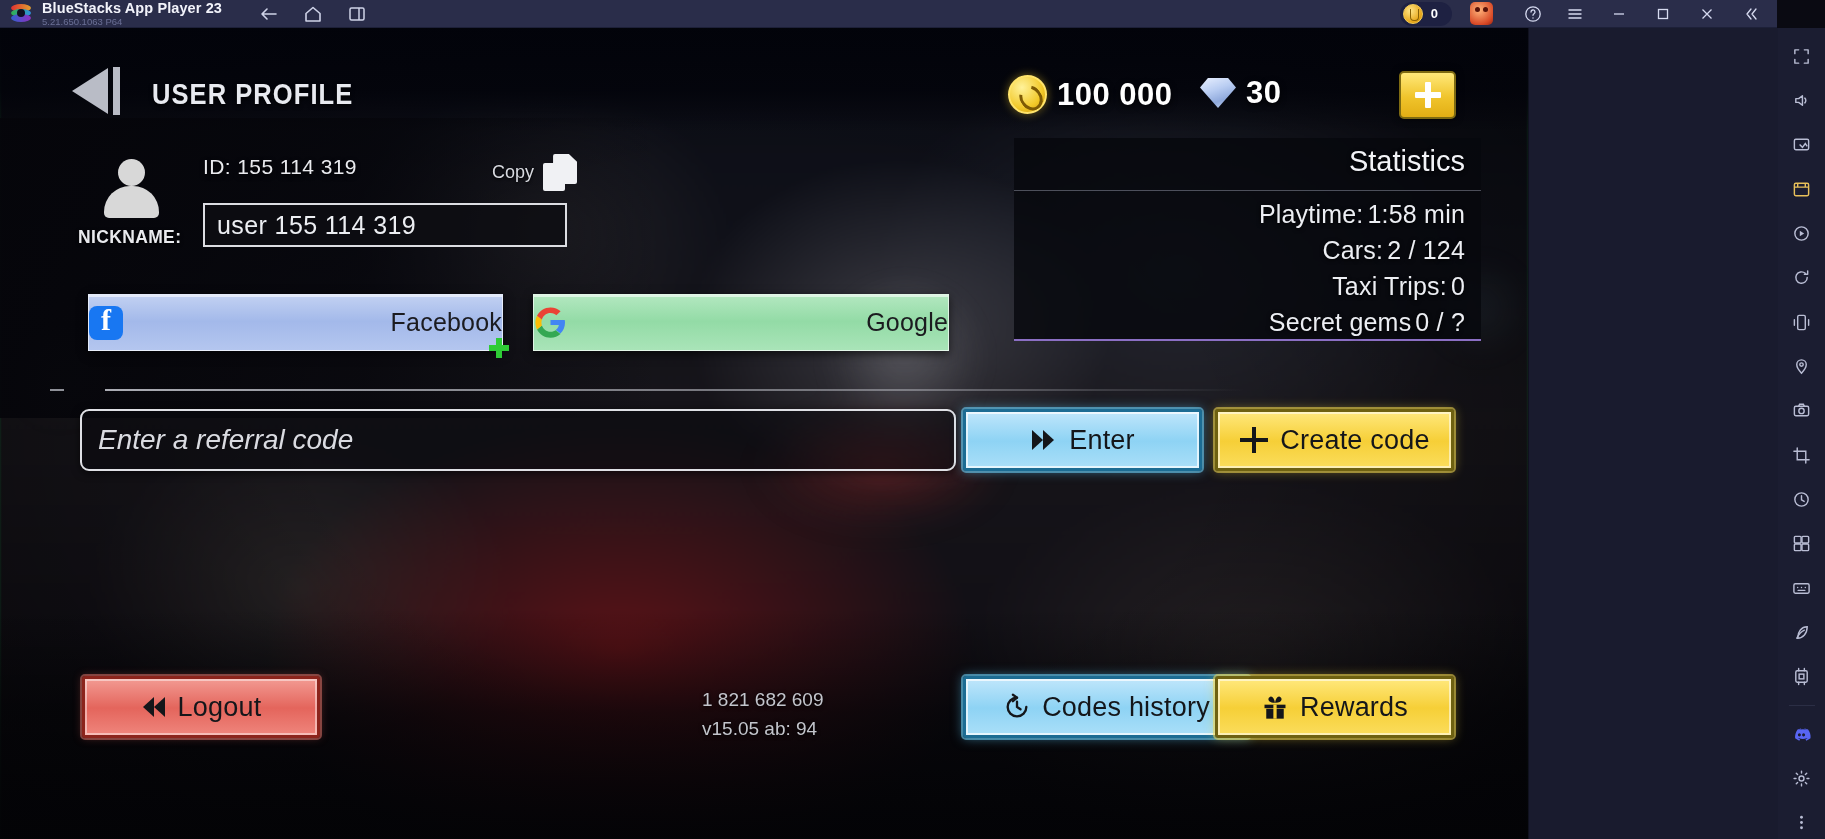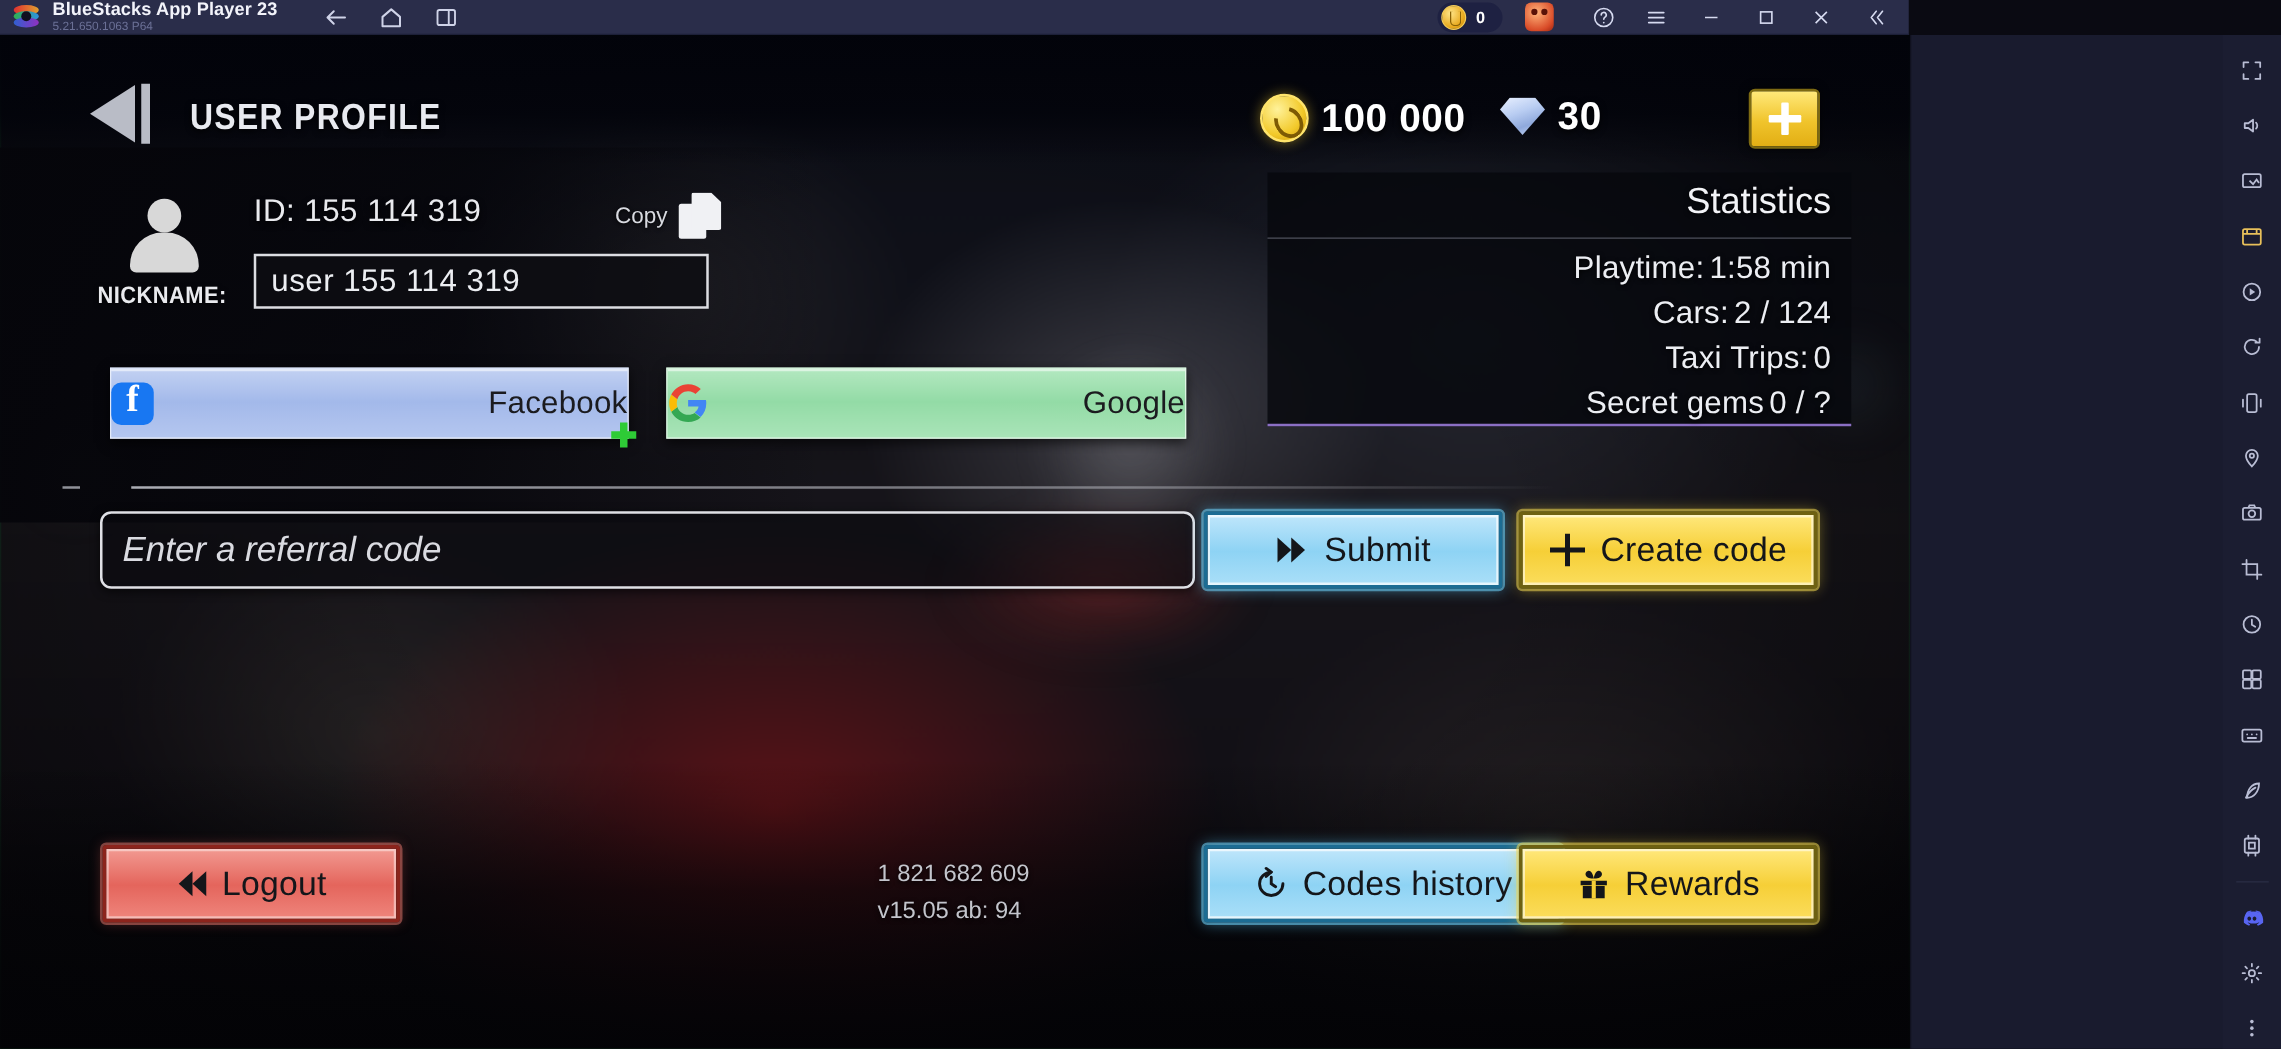--- a/index.html
+++ b/index.html
@@ -6,21 +6,21 @@
   html, body {
     width: 1825px; height: 839px;
     overflow: hidden;
     background: #0a0a12;
     font-family: "Liberation Sans", sans-serif;
   }
 
   
   .titlebar {
     position: absolute; left: 0; top: 0;
-    width: 1527px; height: 28px;
+    width: 1777px; height: 28px;
     background: #2a2d4a;
     display: flex; align-items: center;
     border-bottom: 1px solid #1d2038;
   }
   .bs-logo {
     width: 22px; height: 22px; margin-left: 10px; margin-right: 10px;
     border-radius: 4px; position: relative; flex: none;
   }
   .bs-logo .l1, .bs-logo .l2, .bs-logo .l3 {
     position: absolute; left: 1px; width: 20px; height: 8px; border-radius: 50%;
@@ -188,21 +188,21 @@
     background: #d8d8d8; border-radius: 26px 26px 5px 5px;
   }
   .nickname-label {
     position: absolute; left: 78px; top: 198px;
     font-size: 19px; font-weight: 700; color: #e9eaee; letter-spacing: .4px;
     transform: scaleX(.92); transform-origin: left center;
     text-shadow: 0 1px 4px #000;
   }
   .id-line {
     position: absolute; left: 203px; top: 127px;
-    font-size: 25px; color: #e9eaee; font-weight: 500; letter-spacing: .4px;
+    font-size: 21px; color: #e9eaee; font-weight: 500; letter-spacing: .4px;
     text-shadow: 0 2px 5px rgba(0,0,0,.95);
   }
   .copy-btn {
     position: absolute; left: 492px; top: 126px;
     display: flex; align-items: center; gap: 9px;
   }
   .copy-label { font-size: 18px; color: #d8dae0; text-shadow: 0 1px 3px #000; }
   .copy-ic { position: relative; width: 34px; height: 37px; }
   .copy-ic .back-pg {
     position: absolute; left: 0; bottom: 0; width: 22px; height: 28px;
@@ -521,21 +521,21 @@
   <div class="divider"></div>
 
   <input class="ref-input" placeholder="Enter a referral code" style="">
   <div class="gbtn blue btn-submit">
     <span class="ico">
       <svg width="28" height="24" viewBox="0 0 28 24" fill="#14161a">
         <path d="M2 2l11 10L2 22z"></path>
           <path d="M13 2l11 10-11 10z"></path>
       </svg>
     </span>
-    <span class="lbl">Submit</span>
+    <span class="lbl">Enter</span>
   </div>
   <div class="gbtn yellow btn-create">
     <span class="ico plus-ic">
       <span class="v"></span>
         <span class="h"></span>
     </span>
     <span class="lbl">Create code</span>
   </div>
 
   <div class="gbtn red btn-logout">

